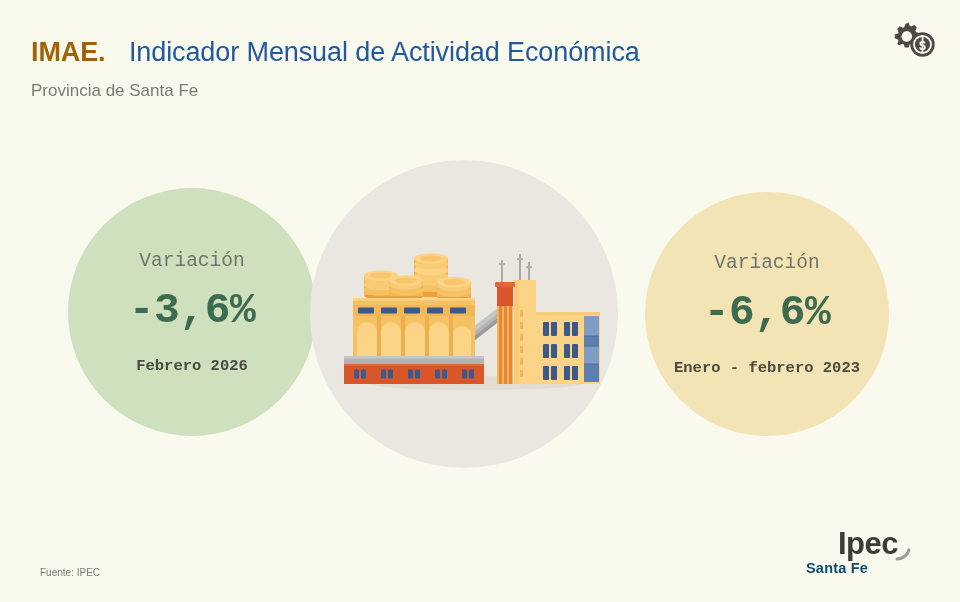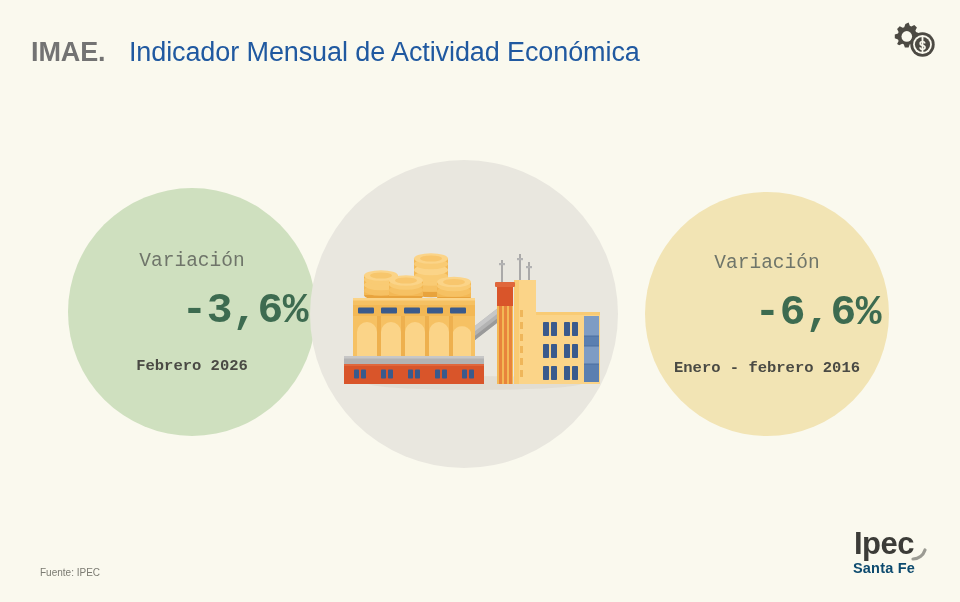--- a/index.html
+++ b/index.html
@@ -32,21 +32,21 @@
   }
   .title-line {
     font-size: 27px;
     line-height: 32px;
     color: #2059a0;
     letter-spacing: -0.1px;
     white-space: nowrap;
   }
   .title-strong {
     font-weight: bold;
-    color: #737373;
+    color: #a16207;
   }
   .title-rest {
     font-weight: normal;
     color: #2059a0;
     margin-left: 16px;
   }
   .subtitle {
     margin-top: 12px;
     font-size: 17px;
     line-height: 22px;
@@ -110,21 +110,20 @@
     color: #6f756a;
     font-weight: normal;
   }
   .stat-value {
     font-size: 43px;
     line-height: 50px;
     font-weight: bold;
     color: #3d6b50;
     margin-top: 12px;
     letter-spacing: -0.5px;
-    text-align: right;
   }
   .stat-date {
     font-size: 15.5px;
     line-height: 20px;
     color: #4a4a44;
     font-weight: bold;
     margin-top: 20px;
   }
   .circle-yellow .stat-date { color: #4a4a44; }
 
@@ -141,25 +140,25 @@
   
   .footer-source {
     position: absolute;
     left: 40px;
     bottom: 24px;
     font-size: 10px;
     color: #7b7b72;
   }
   .logo {
     position: absolute;
-    right: 12px;
+    right: 28px;
     bottom: 18px;
     width: 126px;
     height: 58px;
-    text-align: center;
+    text-align: left;
   }
   .logo-mark {
     position: relative;
     height: 36px;
   }
   .logo-sub {
     font-size: 14.5px;
     font-weight: bold;
     color: #0c4a6e;
     letter-spacing: 0.2px;
@@ -167,20 +166,21 @@
     margin-right: 2px;
   }
 </style>
 </head>
 <body>
 
 <div class="stage">
 
   <div class="header">
     <div class="title-line"><span class="title-strong">IMAE.</span><span class="title-rest"> Indicador Mensual de Actividad Económica</span></div>
+    <div class="subtitle">Provincia de Santa Fe</div>
   </div>
 
   <div class="corner-icon">
     <svg viewBox="0 0 48 48" width="48" height="48" aria-hidden="true">
       <g fill="#4c4a43">
         <path d="M16.6 6.6l1.2 3.2 1.5.6 3-1.5 2.6 2.6-1.5 3 .6 1.5 3.2 1.2v3.7l-3.2 1.2-.6 1.5 1.5 3-2.6 2.6-3-1.5-1.5.6-1.2 3.2h-3.7l-1.2-3.2-1.5-.6-3 1.5L5.1 28l1.5-3-.6-1.5-3.2-1.2v-3.7l3.2-1.2.6-1.5-1.5-3 2.6-2.6 3 1.5 1.5-.6 1.2-3.2z"></path>
         <circle cx="14.8" cy="20.4" r="5.3" fill="#faf9ee"></circle>
       </g>
       <g>
         <circle cx="30.5" cy="28.5" r="12.2" fill="#4c4a43"></circle>
@@ -204,21 +204,21 @@
   </div>
 
   <div class="circle circle-gray"></div>
 
   <div class="circle circle-yellow">
     <div class="stat-inner">
       <div class="stat-label">
         <div>Variación</div>
       </div>
       <div class="stat-value">-6,6%</div>
-      <div class="stat-date">Enero - febrero 2016</div>
+      <div class="stat-date">Enero - febrero 2023</div>
     </div>
   </div>
 
   <div class="illustration">
     <svg viewBox="0 0 280 160" width="280" height="160" aria-hidden="true">
 
       <ellipse cx="145" cy="137" rx="108" ry="7" fill="#ddd9cf" opacity="0.75"></ellipse>
 
       <polygon points="128,93 168,62 176,70 136,101" fill="#b3b3b3"></polygon>
       <polygon points="128,93 168,62 171,65 131,96" fill="#c7c7c7"></polygon>

